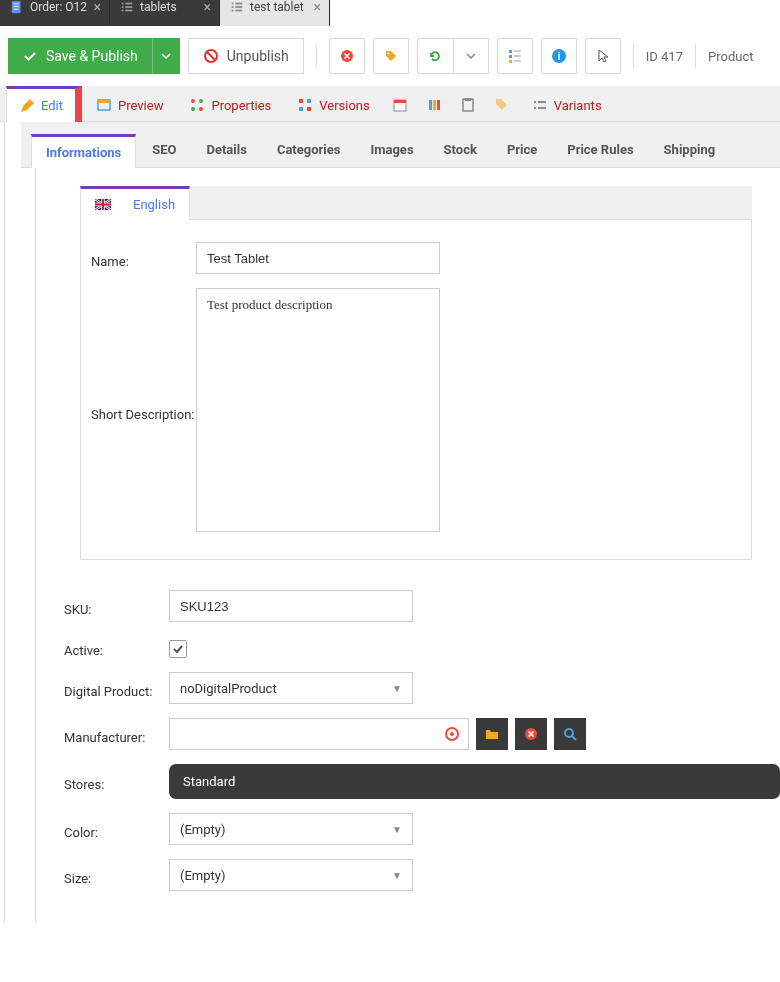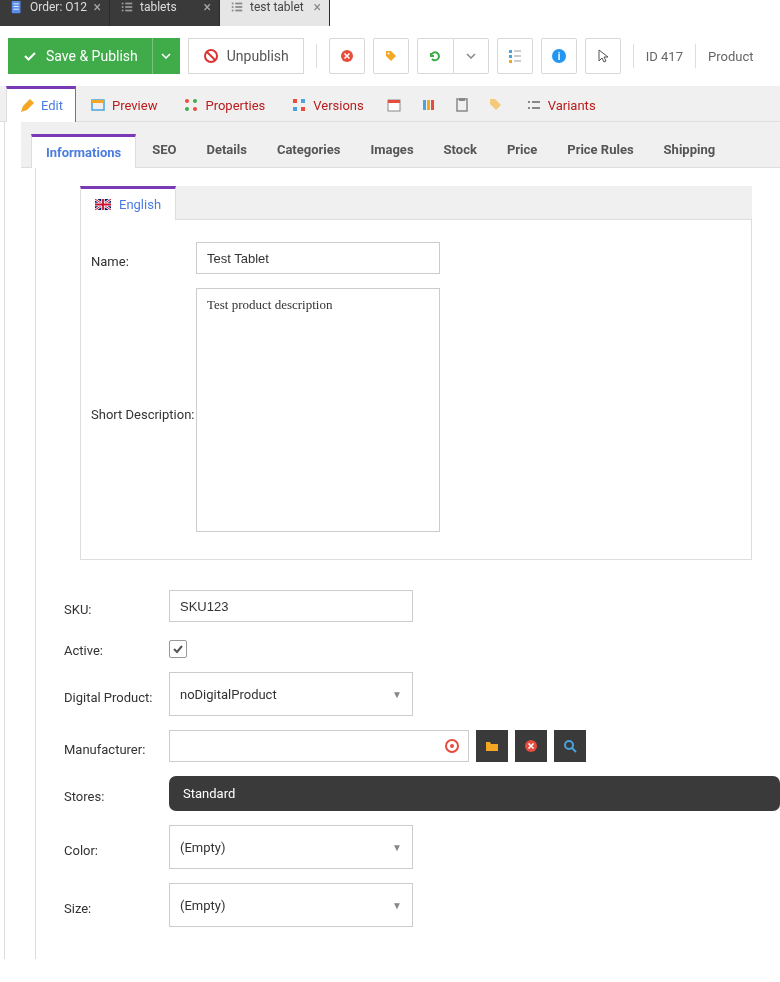--- a/index.html
+++ b/index.html
@@ -23,41 +23,41 @@
 .btn-icon { width: 36px; height: 36px; background: #fff; border: 1px solid #d8d8d8; display: flex; align-items: center; justify-content: center; cursor: pointer; border-radius: 2px; }
 .toolbar-sep { width: 1px; height: 24px; background: #ddd; margin: 0 4px; }
 .toolbar-text { color: #666; font-size: 13px; white-space: nowrap; }
 .btn-group { display: flex; }
 .btn-group .btn-icon:first-child { border-radius: 2px 0 0 2px; border-right: none; }
 .btn-group .btn-icon:last-child { border-radius: 0 2px 2px 0; }
 
 
 .main-tabs { display: flex; background: #f0f0f0; border-bottom: 1px solid #ddd; padding: 0 6px; gap: 2px; }
 .main-tab { display: flex; align-items: center; padding: 8px 12px; gap: 6px; color: #b91c1c; cursor: pointer; border-top: 3px solid transparent; }
-.main-tab.active { background: #fff; border-top: 3px solid #7a3ab5; color: #4a7de0; border-left: 1px solid #ddd; border-right: 1px solid #ef4444; margin-bottom: -1px; }
+.main-tab.active { background: #fff; border-top: 3px solid #7a3ab5; color: #4a7de0; border-left: 1px solid #ddd; border-right: 7px solid #ef4444; margin-bottom: -1px; }
 .main-tab .ticon { width: 16px; height: 16px; }
 
 
 .content { padding: 0 0 0 16px; border-left: 1px solid #ddd; margin-left: 4px; }
 .sub-tabs { display: flex; background: #f0f0f0; padding-top: 12px; gap: 2px; padding-left: 10px; font-weight: bold; }
 .sub-tab { padding: 8px 14px; color: #555; cursor: pointer; }
 .sub-tab.active { background: #fff; color: #4a7de0; border-top: 3px solid #7a3ab5; border-left: 1px solid #ddd; border-right: 1px solid #ddd; margin-bottom: -1px; }
 .sub-tabs-border { border-bottom: 1px solid #ddd; }
 
 .panel { padding: 18px 28px; border-left: 1px solid #ddd; margin-left: 14px; }
 .lang-tabs { display: flex; background: #f0f0f0; border-bottom: 1px solid #ddd; margin-left: 16px; }
-.lang-tab { display: flex; align-items: center; gap: 8px; padding: 8px 14px; background: #fff; border-top: 3px solid #7a3ab5; border-left: 1px solid #ddd; border-right: 1px solid #ddd; margin-bottom: -1px; color: #4a7de0; cursor: pointer; }
+.lang-tab { display: flex; align-items: center; gap: 22px; padding: 8px 14px; background: #fff; border-top: 3px solid #7a3ab5; border-left: 1px solid #ddd; border-right: 1px solid #ddd; margin-bottom: -1px; color: #4a7de0; cursor: pointer; }
 .lang-panel { padding: 22px 10px 10px 10px; border-left: 1px solid #ddd; border-right: 1px solid #ddd; border-bottom: 1px solid #ddd; margin-left: 16px; }
 
 .field-row { display: flex; margin-bottom: 14px; align-items: center; }
 .field-label { width: 105px; padding-top: 6px; color: #333; font-size: 13px; flex-shrink: 0; }
 .field-input { }
 input[type="text"].txt { width: 244px; height: 32px; border: 1px solid #ccc; padding: 0 10px; font-size: 13px; color: #333; }
 textarea.txt { width: 244px; height: 244px; border: 1px solid #ccc; padding: 8px 10px; font-size: 13px; color: #333; resize: none; font-family: Liberation Serif, serif; }
-.select { width: 244px; height: 44px; border: 1px solid #ccc; display: flex; align-items: center; padding: 0 10px; justify-content: space-between; cursor: pointer; font-size: 13px; color: #333; }
+.select { width: 244px; height: 32px; border: 1px solid #ccc; display: flex; align-items: center; padding: 0 10px; justify-content: space-between; cursor: pointer; font-size: 13px; color: #333; }
 .select .caret-down { font-size: 10px; color: #888; }
 .checkbox { width: 18px; height: 18px; border: 1px solid #999; border-radius: 2px; display: flex; align-items: center; justify-content: center; margin-top: 4px; cursor: pointer; color: #555; font-size: 13px; }
 .manu-row { display: flex; align-items: center; gap: 7px; }
 .manu-input { flex: none; width: 300px; height: 32px; border: 1px solid #ccc; display: flex; align-items: center; justify-content: flex-end; padding: 0 8px; }
 .action-btn { width: 32px; height: 32px; background: #3a3a3a; display: flex; align-items: center; justify-content: center; cursor: pointer; }
 .stores-bar { background: #3a3a3a; color: #fff; padding: 10px 14px; flex: 1; font-size: 13px; margin-right: -28px; border-radius: 7px; }
 
 svg { display: block; }
 </style>
 </head>

